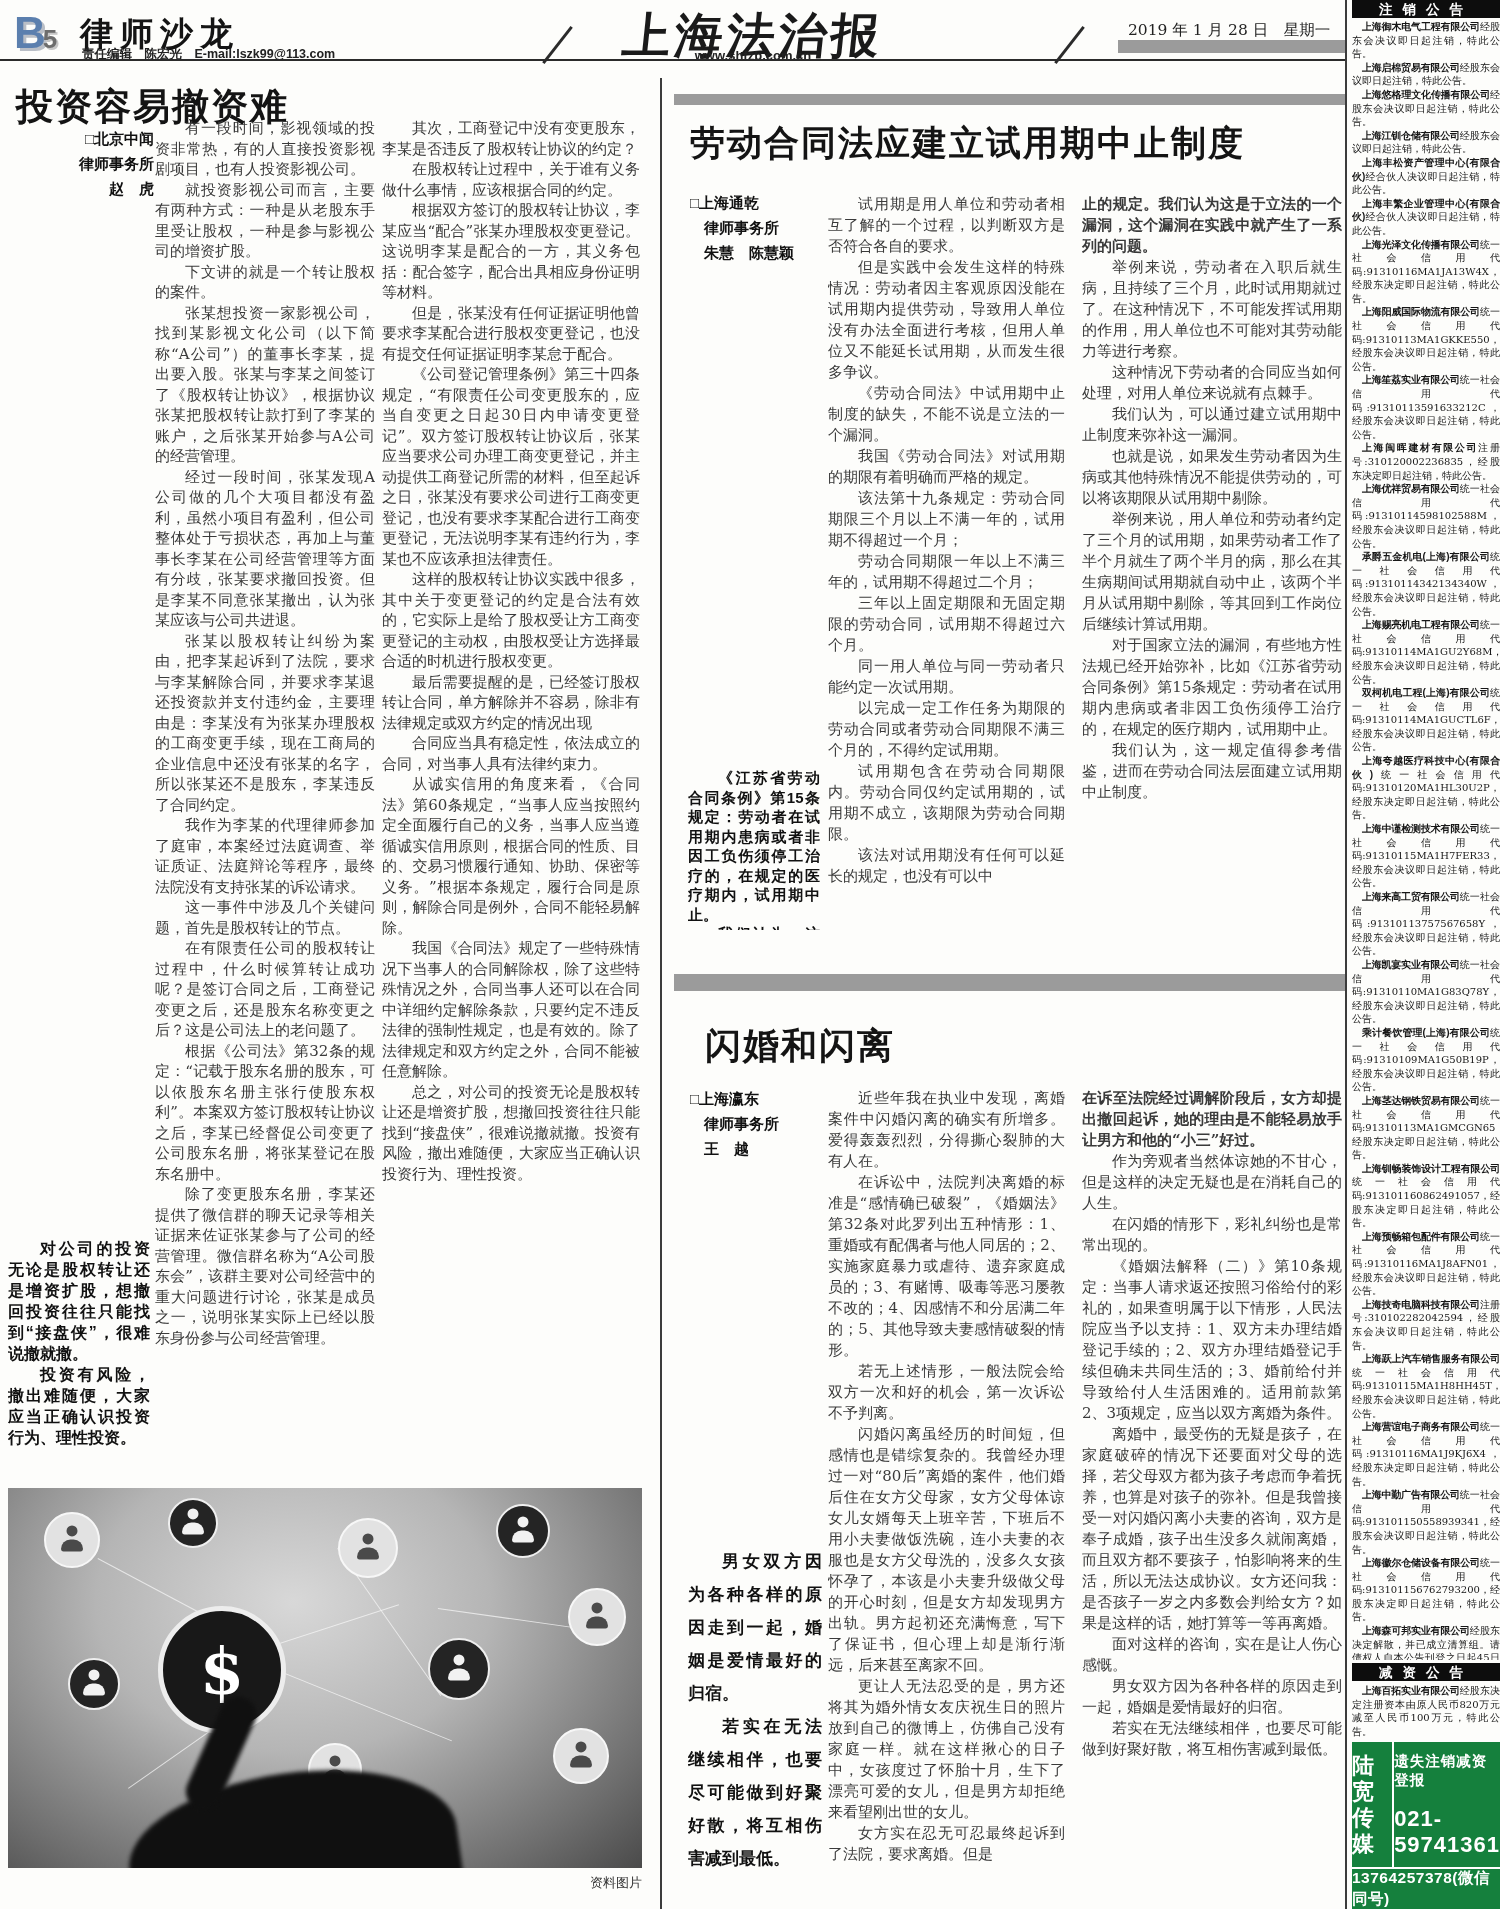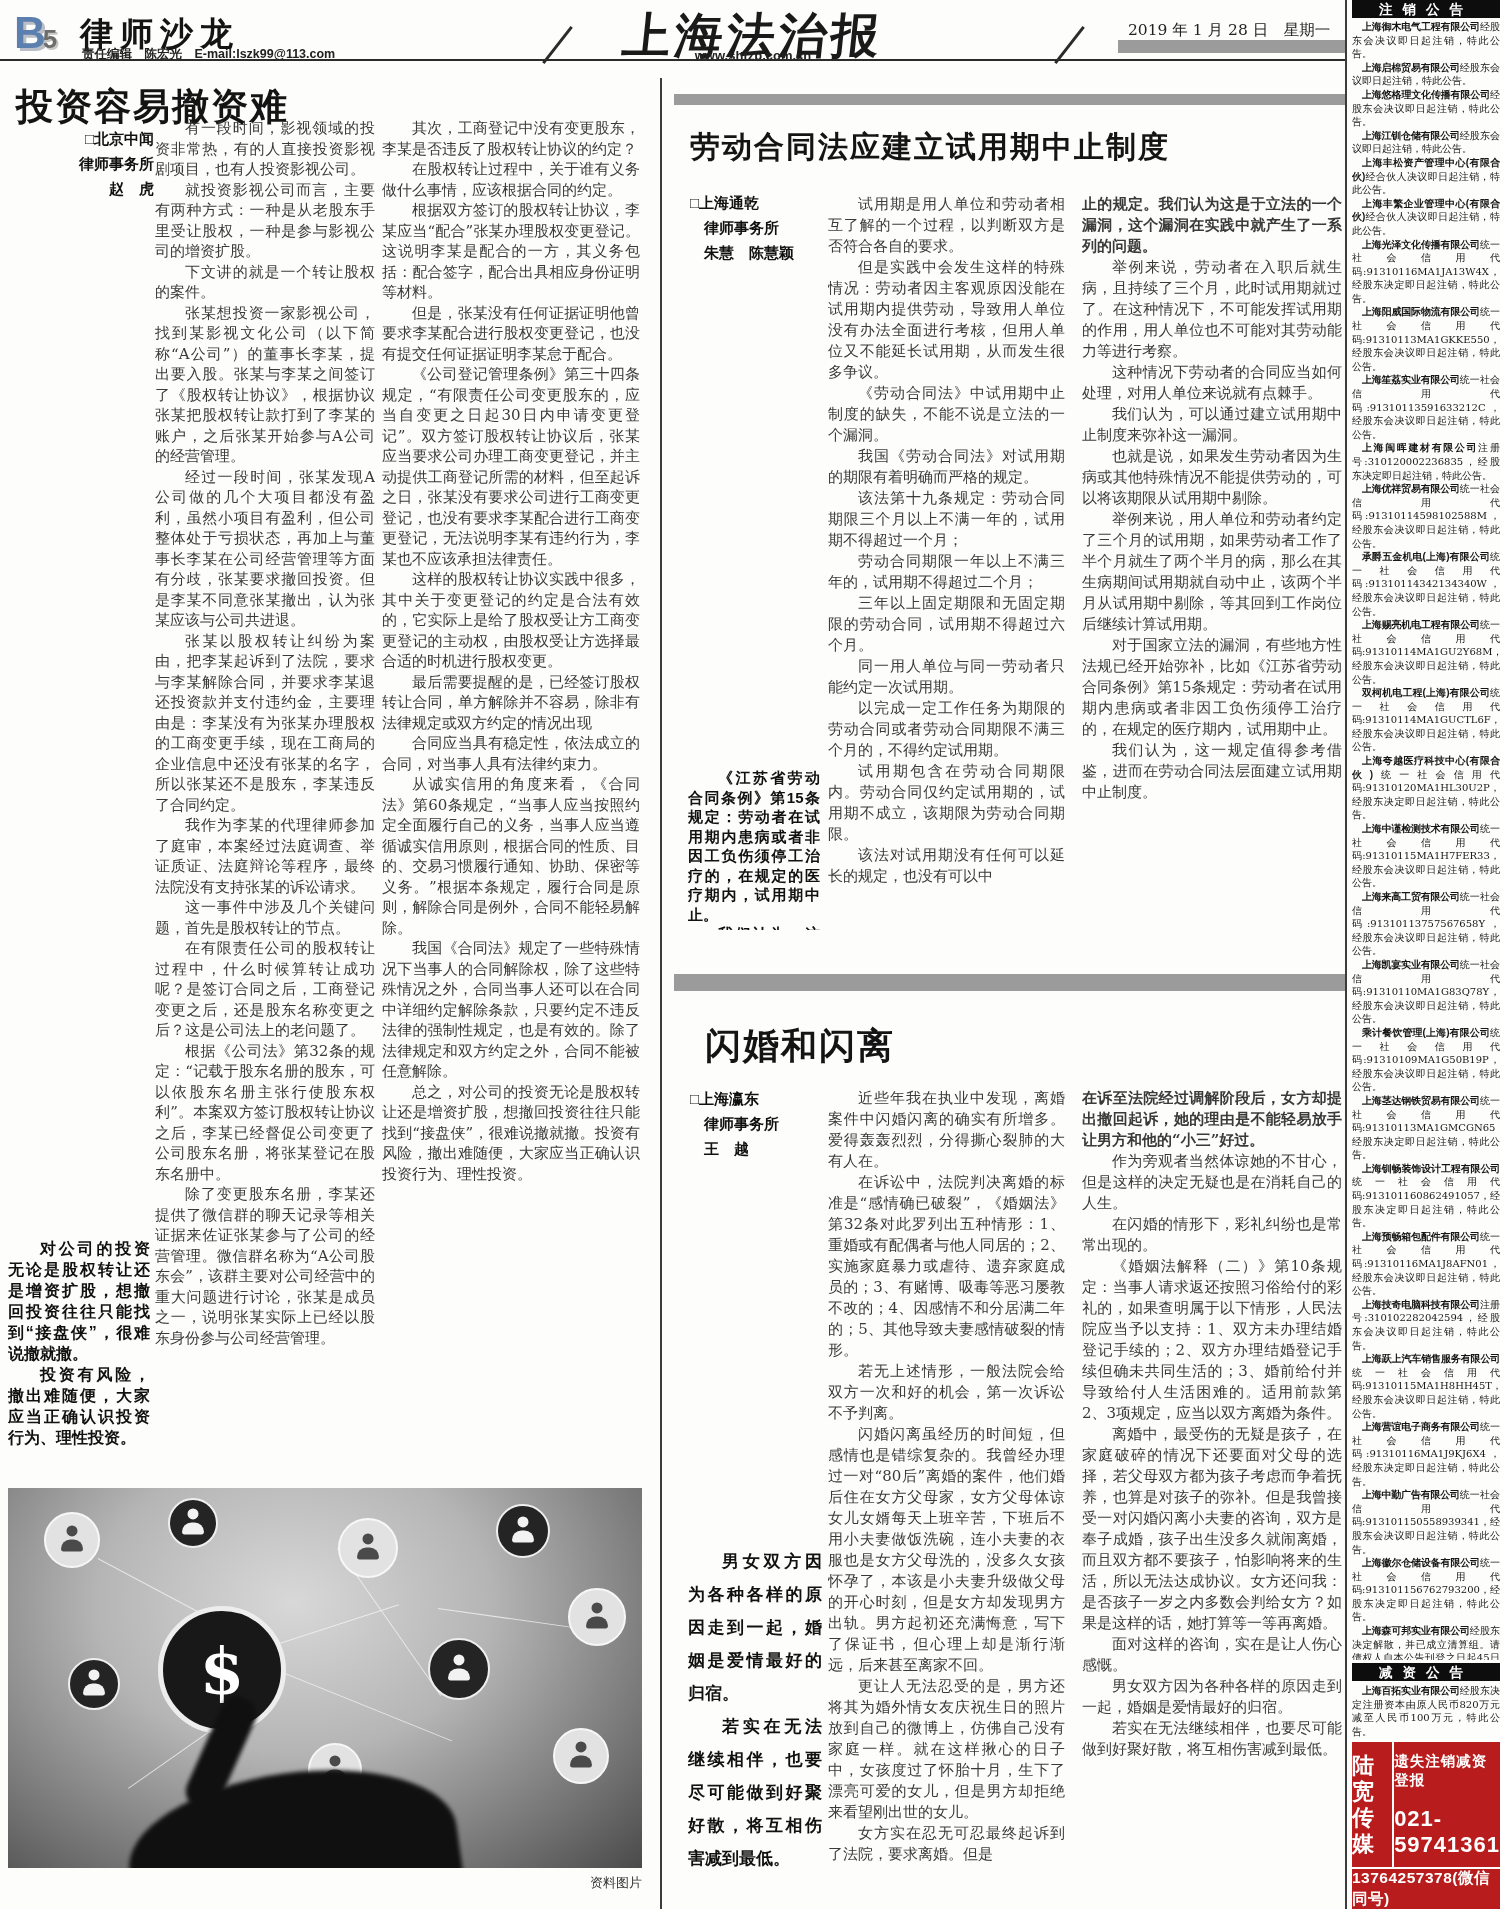--- a/index.html
+++ b/index.html
@@ -25,21 +25,21 @@
   .diag{background:#2b2b2b;width:3px;height:46px;transform:rotate(38deg);}
   #masthead{font-weight:bold;font-size:48px;letter-spacing:4px;transform:skewX(-6deg);color:#1a1a1a;}
   
   #sidebar{left:1352px;top:0;width:148px;height:1909px;}
   .sbar{background:#0d0d0d;color:#fff;font-weight:bold;text-align:center;
         font-size:13.5px;line-height:18px;letter-spacing:10px;}
   .notices{font-size:10px;line-height:13.6px;text-align:justify;overflow:hidden;color:#161616;}
   .notices p{margin:0;text-indent:1em;}
   .notices b{font-family:"Liberation Sans","DejaVu Sans",sans-serif;letter-spacing:-0.3px;}
   
-  #ad{background:#b91c1c;color:#fff;display:flex;flex-direction:column;}
+  #ad{background:#15803d;color:#fff;display:flex;flex-direction:column;}
   #ad .row1{flex:1;display:flex;border-bottom:2px solid #fff;}
   #ad .brand{width:52px;border-right:2px solid #fff;display:flex;flex-direction:column;
              align-items:center;justify-content:center;font-weight:bold;font-size:22px;line-height:26px;}
   #ad .r1r{flex:1;display:flex;flex-direction:column;align-items:center;justify-content:center;}
   #ad .service{font-weight:bold;font-size:14.5px;letter-spacing:1px;}
   #ad .phone1{font-weight:bold;font-size:22px;letter-spacing:1px;margin-top:16px;}
   #ad .phone2{height:40px;display:flex;align-items:center;justify-content:center;
               font-weight:bold;font-size:15.5px;letter-spacing:0.5px;}
   
   #photo{background:radial-gradient(ellipse at 45% 30%, #d8d8d8 0%, #b5b5b5 40%, #6f6f6f 80%, #4a4a4a 100%);overflow:hidden;}
@@ -194,21 +194,21 @@
     <div id="dollarNode">
       <span>$</span>
     </div>
 
     <div class="hand" style="left:120px;bottom:-55px;width:330px;height:150px;border-radius:50% 50% 0 0;transform:rotate(-8deg);"></div>
     <div class="hand" style="left:195px;bottom:55px;width:36px;height:120px;border-radius:18px;transform:rotate(24deg);"></div>
   </div>
   <div class="abs caption" style="left:8px;top:1874px;width:634px;">资料图片</div>
 
   <div class="abs greybar" style="left:674px;top:94px;width:671px;height:11px;"></div>
-  <div class="abs sans title" style="left:690px;top:127px;font-size:30px;">劳动合同法应建立试用期中止制度</div>
+  <div class="abs sans title" style="left:690px;top:120px;font-size:35px;">劳动合同法应建立试用期中止制度</div>
 
   <div class="abs sans byline" style="left:690px;top:190px;width:140px;">
 
   <div>□上海通乾</div>
       <div>律师事务所</div>
       <div>朱慧　陈慧颖</div>
     </div>
 
   <div class="abs col a23col" style="left:828px;top:194px;width:237px;height:734px;">
 

